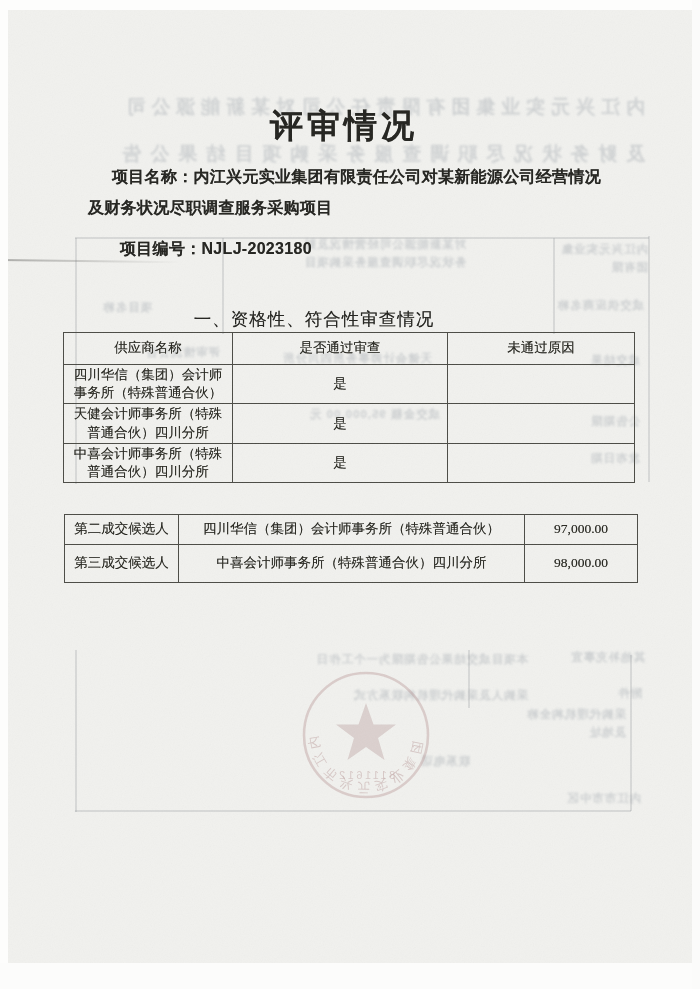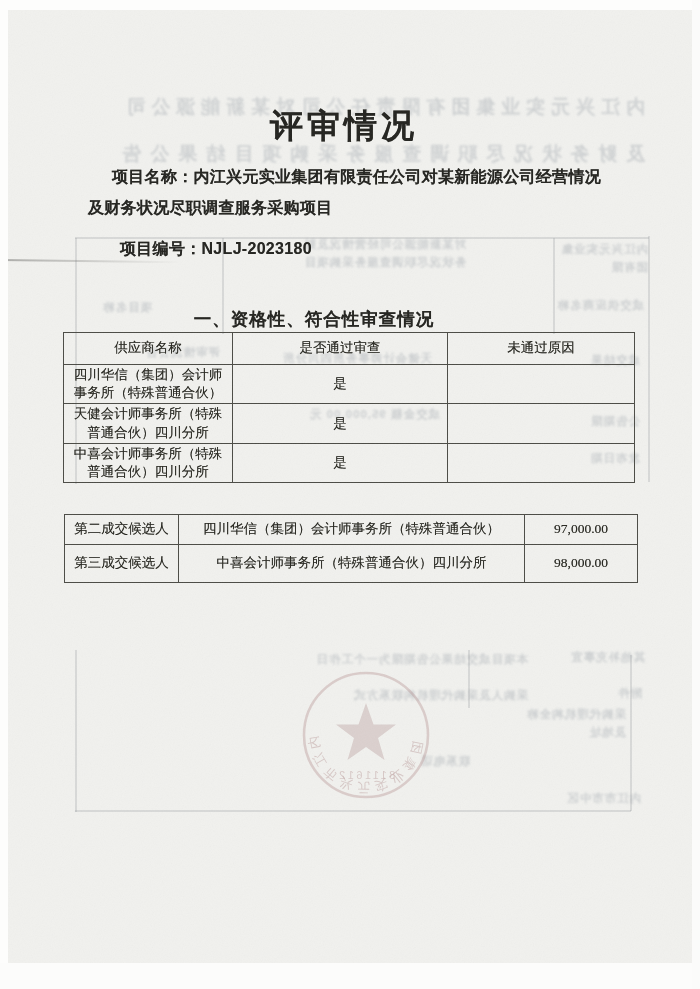--- a/index.html
+++ b/index.html
@@ -11,21 +11,21 @@
 
   
   .ink{color:#23231f;text-shadow:0 0 0.5px rgba(35,35,31,0.55);}
   .abs{position:absolute;}
   .title{left:0;top:94px;width:672px;margin:0;text-align:center;
          font-family:"Liberation Serif",serif;font-size:33px;font-weight:700;letter-spacing:4px;}
   .meta{font-family:"Liberation Sans",sans-serif;font-size:16px;font-weight:700;letter-spacing:0.3px;}
   .meta.l1{left:104px;top:157px;width:520px;}
   .meta.l2{left:80px;top:188px;width:400px;}
   .meta.l3{left:104px;top:229px;width:340px;margin-left:8px;}
-  .sec-heading{font-family:"Liberation Sans",sans-serif;font-weight:700;text-align:center;}
+  .sec-heading{font-family:"Liberation Sans",sans-serif;font-weight:400;text-align:center;}
   .s1{left:0;top:297px;width:612px;font-size:17.5px;letter-spacing:1px;}
   .s2{left:0;top:470px;width:668px;font-size:17px;letter-spacing:1px;}
   .subtitle{left:0;top:493px;width:612px;text-align:center;font-size:13.5px;font-weight:600;letter-spacing:0.5px;}
 
   table{position:absolute;border-collapse:collapse;table-layout:fixed;
         font-family:"Liberation Serif",serif;font-size:13.5px;color:#26261f;}
   td,th{border:1.4px solid #4b4b45;text-align:center;vertical-align:middle;
         padding:1px 4px;font-weight:400;line-height:1.35;text-shadow:0 0 0.5px rgba(35,35,31,0.5);}
   .t1{left:55px;top:322px;width:571px;}
   .t1 .c1{width:169px;} .t1 .c2{width:215px;} .t1 .c3{width:187px;}

